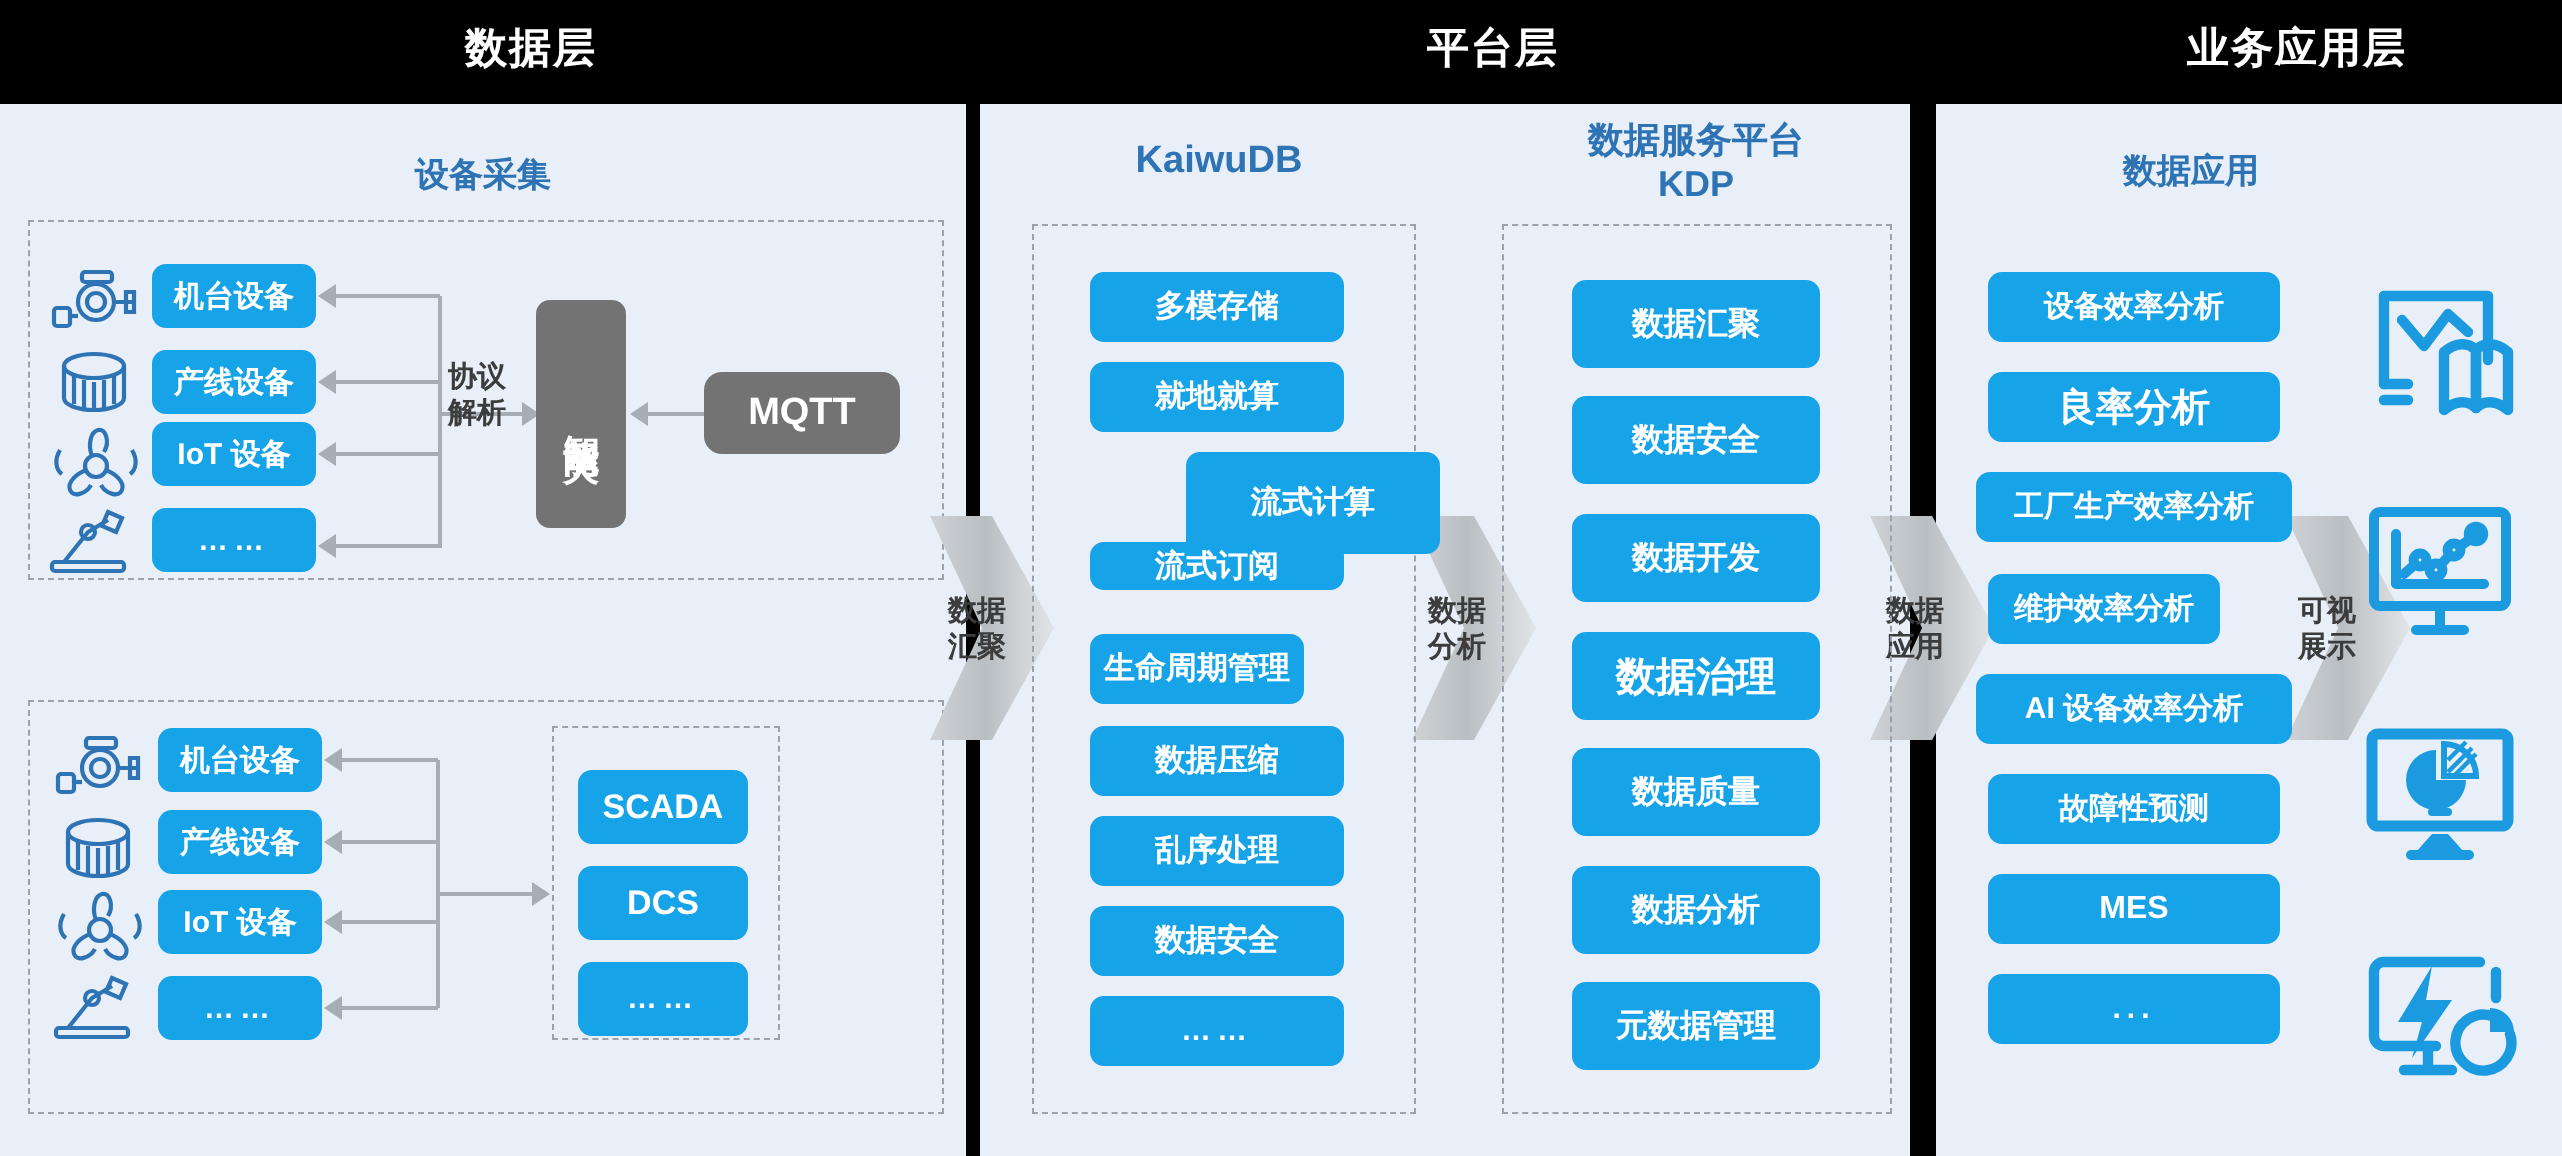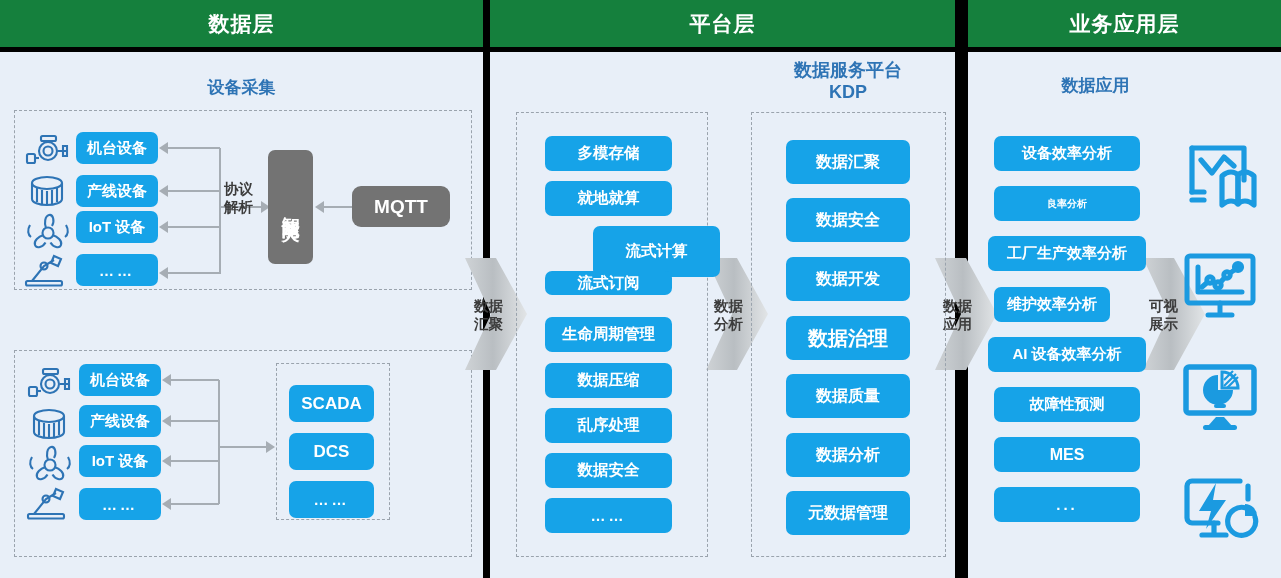--- a/index.html
+++ b/index.html
@@ -5,22 +5,22 @@
   html,body{margin:0;padding:0;}
   body{
     width:1281px;height:578px;
     background:#e8eff8;
     font-family:"Liberation Sans","DejaVu Sans",sans-serif;
     overflow:hidden;
   }
   .canvas{position:relative;width:1281px;height:578px;background:#e8eff8;}
 
   
-  .hdr{position:absolute;top:0;height:47px;background:#15803d;
-       display:flex;align-items:center;justify-content:center;}
+  .hdr{position:absolute;top:0;height:47px;background:#000000;
+       display:flex;align-items:center;justify-content:center;padding-left:24px;}
   .hdr span{color:#fff;font-size:21px;font-weight:bold;letter-spacing:1px;}
   .hdr-a{left:0;width:483px;}
   .hdr-b{left:490px;width:465px;}
   .hdr-c{left:968px;width:313px;}
 
   .blackline{position:absolute;background:#000;}
   .hl{left:0;top:47px;width:1281px;height:5px;}
   .vl1{left:483px;top:0;width:7px;height:578px;}
   .vl2{left:955px;top:0;width:13px;height:578px;}
 
@@ -70,20 +70,21 @@
   <div class="hdr hdr-c">
     <span>业务应用层</span>
   </div>
 
   <div class="blackline hl"></div>
   <div class="blackline vl1"></div>
   <div class="blackline vl2"></div>
 
   <div class="sec-title sec-sub" style="left:0;top:78px;width:483px;">设备采集</div>
 
+  <div class="sec-title" style="left:512px;top:70px;width:195px;font-size:19px;">KaiwuDB</div>
 
   <div class="sec-title" style="left:752px;top:60px;width:192px;font-size:18px;">
     <div>数据服务平台</div>
     <div>KDP</div>
   </div>
 
   <div class="sec-title sec-sub" style="left:968px;top:76px;width:255px;">数据应用</div>
 
   <div class="dash" style="left:14px;top:110px;width:456px;height:178px;"></div>
 
@@ -254,37 +255,37 @@
   <div class="chev-lbl" style="left:1149px;top:297px;width:42px;">
     <div>可视</div>
     <div>展示</div>
   </div>
 
   <div class="dash" style="left:516px;top:112px;width:190px;height:443px;"></div>
   <div class="pill" style="left:545px;top:136px;width:127px;height:35px;font-size:15.5px;">多模存储</div>
   <div class="pill" style="left:545px;top:181px;width:127px;height:35px;font-size:15.5px;">就地就算</div>
   <div class="pill" style="left:545px;top:226px;width:127px;height:51px;font-size:15.5px;margin-left:48px;">流式计算</div>
   <div class="pill" style="left:545px;top:271px;width:127px;height:24px;font-size:15.5px;">流式订阅</div>
-  <div class="pill" style="left:545px;top:317px;width:127px;height:35px;font-size:15.5px;">生命周期管理</div>
+  <div class="pill" style="left:545px;top:317px;width:107px;height:35px;font-size:15.5px;">生命周期管理</div>
   <div class="pill" style="left:545px;top:363px;width:127px;height:35px;font-size:15.5px;">数据压缩</div>
   <div class="pill" style="left:545px;top:408px;width:127px;height:35px;font-size:15.5px;">乱序处理</div>
   <div class="pill" style="left:545px;top:453px;width:127px;height:35px;font-size:15.5px;">数据安全</div>
   <div class="pill dots" style="left:545px;top:498px;width:127px;height:35px;">……</div>
 
   <div class="dash" style="left:751px;top:112px;width:193px;height:443px;"></div>
   <div class="pill" style="left:786px;top:140px;width:124px;height:44px;font-size:16px;">数据汇聚</div>
   <div class="pill" style="left:786px;top:198px;width:124px;height:44px;font-size:16px;">数据安全</div>
   <div class="pill" style="left:786px;top:257px;width:124px;height:44px;font-size:16px;">数据开发</div>
   <div class="pill" style="left:786px;top:316px;width:124px;height:44px;font-size:20px;">数据治理</div>
   <div class="pill" style="left:786px;top:374px;width:124px;height:44px;font-size:16px;">数据质量</div>
   <div class="pill" style="left:786px;top:433px;width:124px;height:44px;font-size:16px;">数据分析</div>
   <div class="pill" style="left:786px;top:491px;width:124px;height:44px;font-size:16px;">元数据管理</div>
 
   <div class="pill" style="left:994px;top:136px;width:146px;height:35px;font-size:15px;">设备效率分析</div>
-  <div class="pill" style="left:994px;top:186px;width:146px;height:35px;font-size:10px;">良率分析</div>
+  <div class="pill" style="left:994px;top:186px;width:146px;height:35px;font-size:19px;">良率分析</div>
   <div class="pill" style="left:988px;top:236px;width:158px;height:35px;font-size:15px;">工厂生产效率分析</div>
   <div class="pill" style="left:994px;top:287px;width:116px;height:35px;font-size:15px;">维护效率分析</div>
   <div class="pill" style="left:988px;top:337px;width:158px;height:35px;font-size:15px;">AI 设备效率分析</div>
   <div class="pill" style="left:994px;top:387px;width:146px;height:35px;font-size:15px;">故障性预测</div>
   <div class="pill" style="left:994px;top:437px;width:146px;height:35px;font-size:16px;">MES</div>
   <div class="pill dots" style="left:994px;top:487px;width:146px;height:35px;">...</div>
 
   <div class="icon" style="left:1182px;top:140px;">
     <svg width="82" height="74" viewBox="0 0 82 74">
       <g fill="none" stroke="#1b9ae0" stroke-width="5.2" stroke-linecap="round" stroke-linejoin="round">

